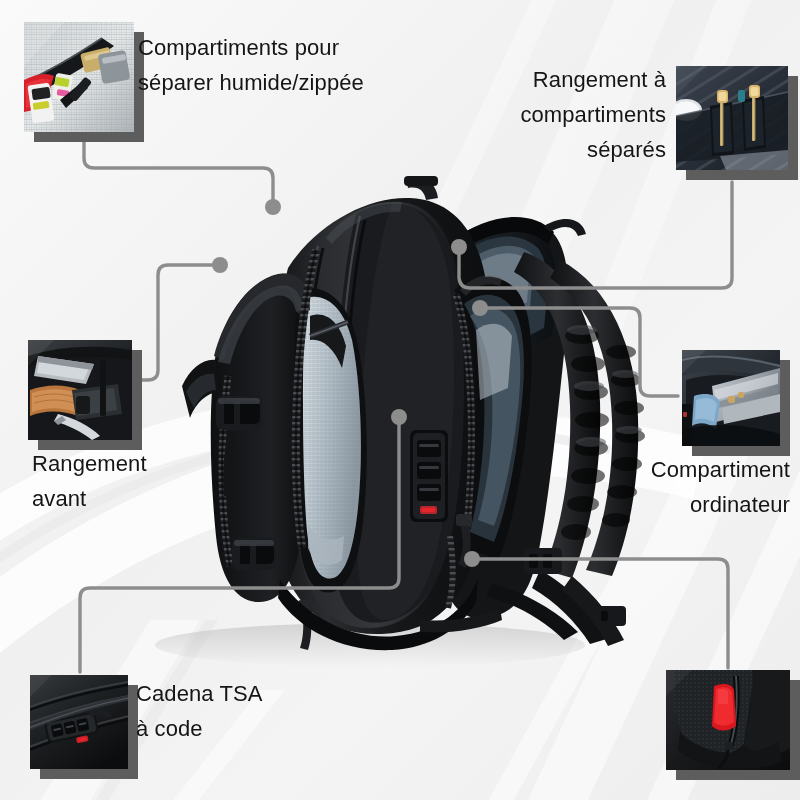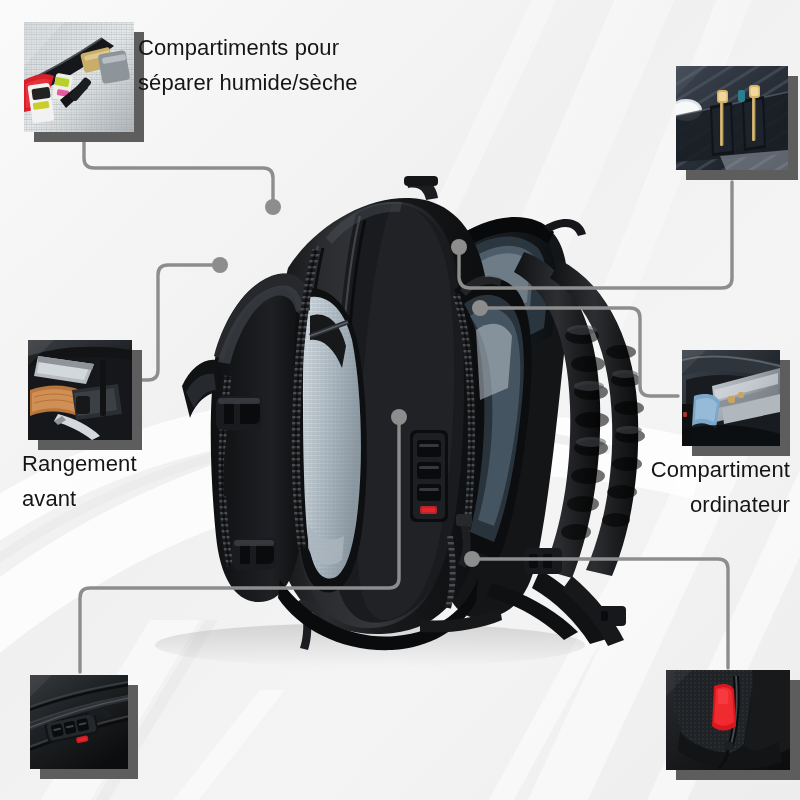--- a/index.html
+++ b/index.html
@@ -406,21 +406,21 @@
         <rect x="60" y="31" width="26" height="5" rx="2" fill="#e0c98f" transform="rotate(-14 73 33)"></rect>
 
         <rect x="76" y="30" width="28" height="30" rx="4" fill="#8d949a" transform="rotate(-10 90 45)"></rect>
         <rect x="78" y="34" width="24" height="6" rx="2" fill="#b8bec3" transform="rotate(-10 90 37)"></rect>
 
         <path d="M0 0 L40 0 L0 44 Z" fill="#ffffff" opacity=".18"></path>
       </svg>
     </div>
   </div>
   <div class="cap left" style="left:138px;top:30px;width:266px;">Compartiments pour
-séparer humide/sèche</div>
+séparer humide/zippée</div>
 
   <div class="thumb" style="left:676px;top:66px;width:112px;height:104px;">
     <div class="shadow"></div>
     <div class="frame">
       <svg viewBox="0 0 112 104" preserveAspectRatio="none">
         <defs>
           <linearGradient id="t2bg" x1="0" y1="0" x2="1" y2="1">
             <stop offset="0" stop-color="#3c4450"></stop>
             <stop offset=".55" stop-color="#272d36"></stop>
             <stop offset="1" stop-color="#14181e"></stop>
@@ -457,20 +457,23 @@
           <rect x="76.6" y="31" width="1.4" height="44" fill="#dcc48c" opacity=".8"></rect>
         </g>
 
         <rect x="62" y="24" width="7" height="12" rx="2" fill="#2b7f8c"></rect>
 
         <path d="M44 90 L112 84 L112 104 L50 104 Z" fill="#9aa3ad" opacity=".55"></path>
         <path d="M0 0 L30 0 L0 30 Z" fill="#ffffff" opacity=".06"></path>
       </svg>
     </div>
   </div>
+  <div class="cap right" style="left:448px;top:62px;width:218px;">Rangement à
+compartiments
+séparés</div>
 
   <div class="thumb" style="left:28px;top:340px;width:104px;height:100px;">
     <div class="shadow"></div>
     <div class="frame">
       <svg viewBox="0 0 104 100" preserveAspectRatio="none">
         <defs>
           <linearGradient id="t3bg" x1="0" y1="0" x2="0.6" y2="1">
             <stop offset="0" stop-color="#3a3d41"></stop>
             <stop offset=".5" stop-color="#202326"></stop>
             <stop offset="1" stop-color="#0e1012"></stop>
@@ -498,21 +501,21 @@
         <rect x="48" y="56" width="14" height="18" rx="3" fill="#16181a"></rect>
 
         <path d="M30 74 C 46 78 62 86 72 96 L 64 100 C 54 92 40 85 26 81 Z" fill="#d5d9dd"></path>
         <path d="M26 81 L34 76 L38 80 L30 85 Z" fill="#8e949a"></path>
 
         <rect x="72" y="20" width="6" height="56" rx="2" fill="#101214"></rect>
         <path d="M0 0 L26 0 L0 26 Z" fill="#ffffff" opacity=".07"></path>
       </svg>
     </div>
   </div>
-  <div class="cap left" style="left:22px;top:446px;width:210px;">Rangement
+  <div class="cap left" style="left:32px;top:446px;width:210px;">Rangement
 avant</div>
 
   <div class="thumb" style="left:682px;top:350px;width:98px;height:96px;">
     <div class="shadow"></div>
     <div class="frame">
       <svg viewBox="0 0 98 96" preserveAspectRatio="none">
         <defs>
           <linearGradient id="t4bg" x1="0" y1="0" x2="1" y2="1">
             <stop offset="0" stop-color="#3e454c"></stop>
             <stop offset=".5" stop-color="#252a30"></stop>
@@ -597,20 +600,22 @@
           <rect x="44" y="62" width="12" height="6" rx="2" fill="#c32026"></rect>
           <rect x="46" y="63.5" width="8" height="3" rx="1" fill="#e4262c"></rect>
         </g>
 
         <path d="M-4 54 C 26 42 60 30 104 22" stroke="#2e3236" stroke-width="5" fill="none"></path>
         <path d="M-4 54 C 26 42 60 30 104 22" stroke="#585e64" stroke-width="1.4" fill="none" opacity=".8"></path>
         <path d="M0 0 L22 0 L0 22 Z" fill="#ffffff" opacity=".06"></path>
       </svg>
     </div>
   </div>
+  <div class="cap left" style="left:136px;top:676px;width:216px;">Cadena TSA
+à code</div>
 
   <div class="thumb" style="left:666px;top:670px;width:124px;height:100px;">
     <div class="shadow"></div>
     <div class="frame">
       <svg viewBox="0 0 124 100" preserveAspectRatio="none">
         <defs>
           <linearGradient id="t6bg" x1="0" y1="0" x2="1" y2="1">
             <stop offset="0" stop-color="#2a2c2f"></stop>
             <stop offset=".5" stop-color="#17191b"></stop>
             <stop offset="1" stop-color="#0b0c0d"></stop>

